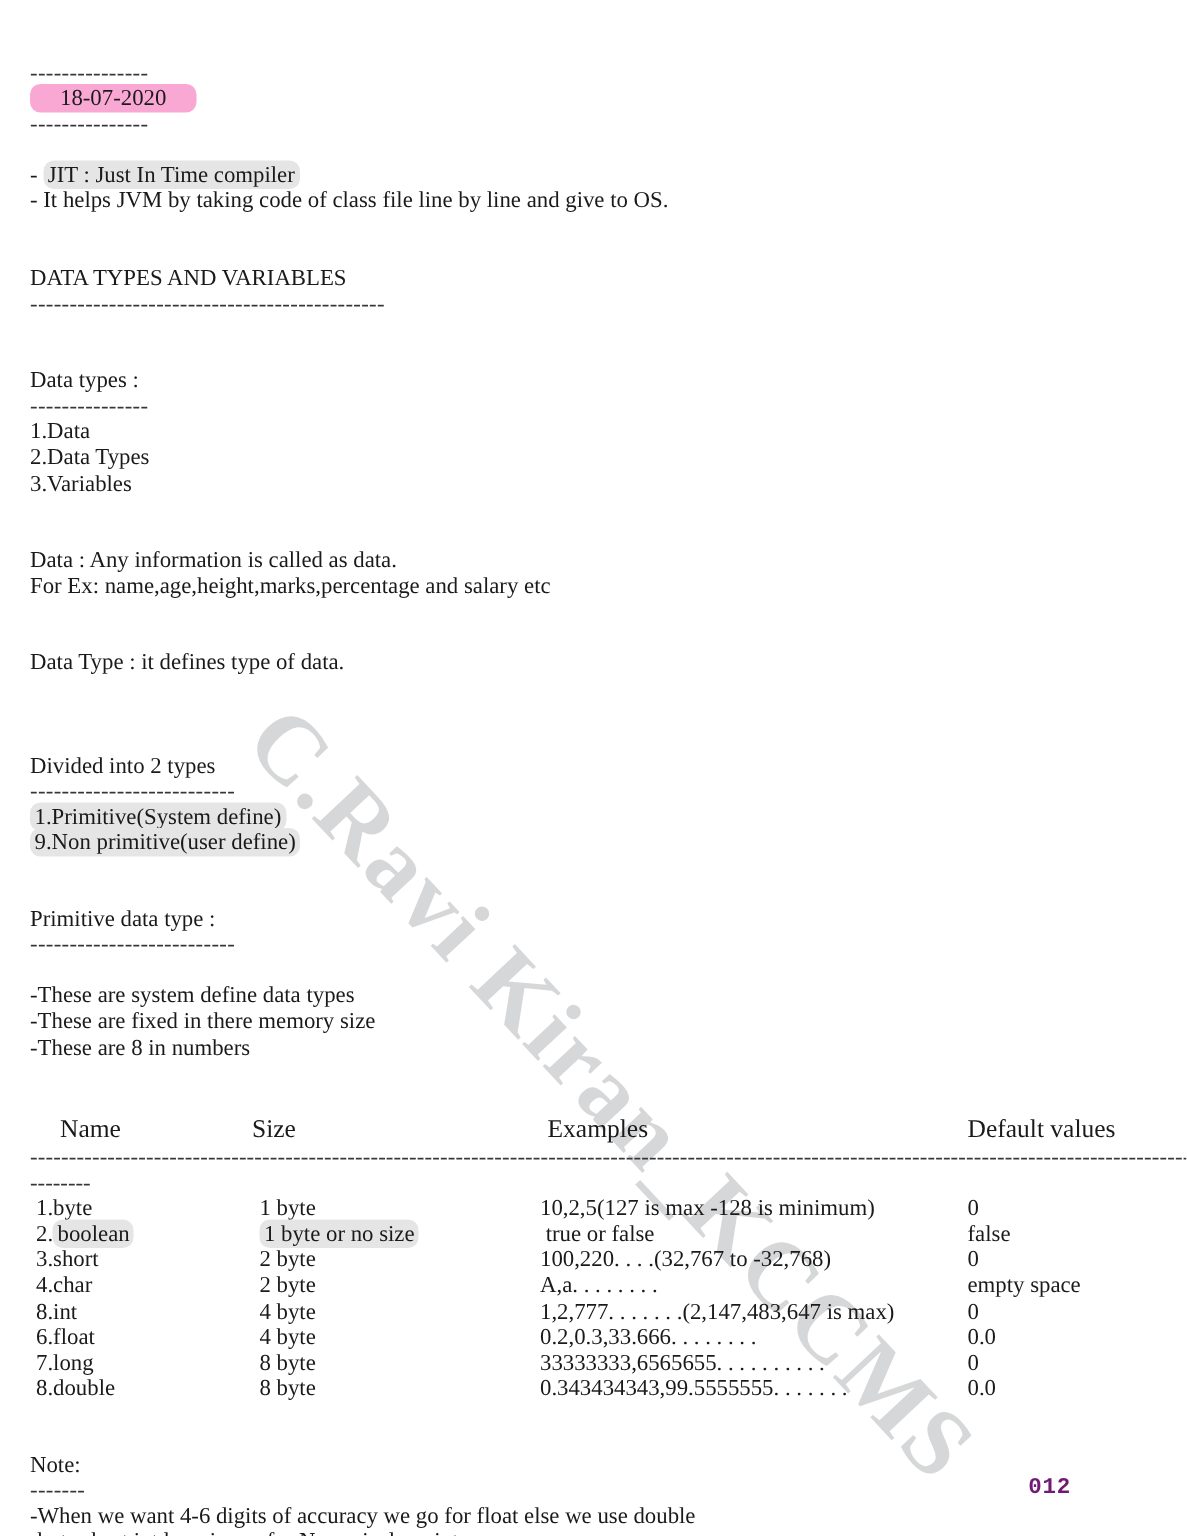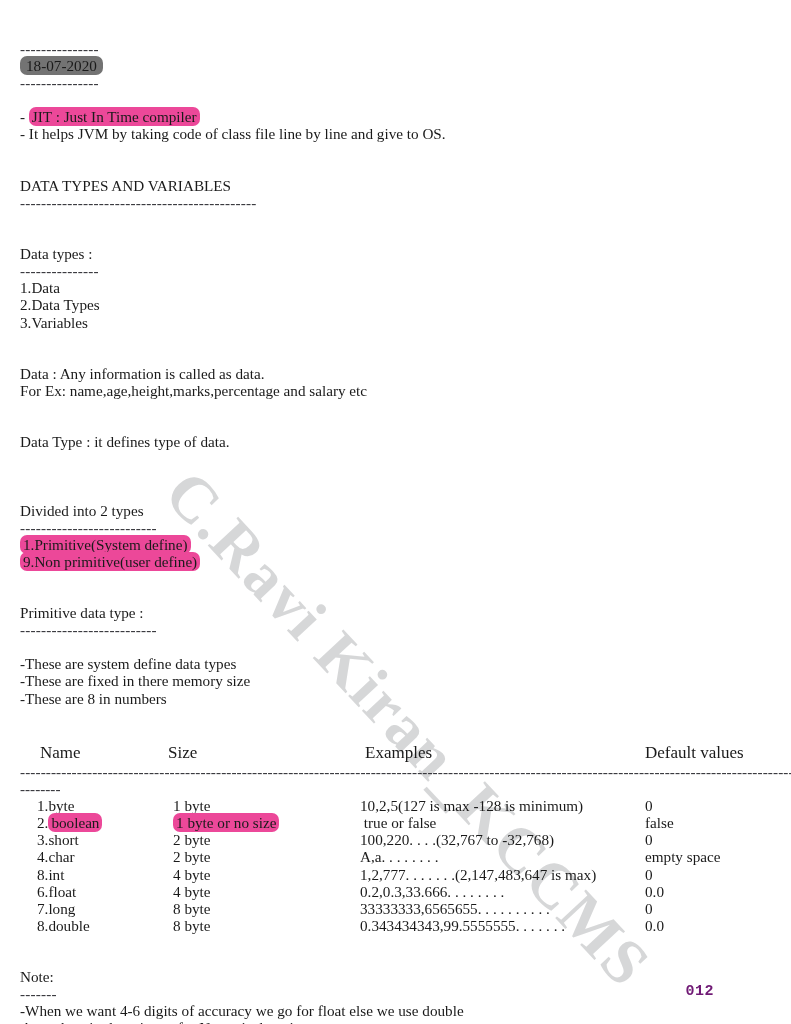--- a/index.html
+++ b/index.html
@@ -67,30 +67,30 @@
   }
   .blank { min-height: 17.1px; }
   .rule {
     font-size: 15.2px;
     line-height: 17.1px;
     letter-spacing: 0.2px;
     white-space: pre;
     color: #35353a;
   }
   .hl-yellow {
-    background: #ec4899;
+    background: #e5e5e5;
     border-radius: 7px;
     padding: 1px 3px;
     box-decoration-break: clone;
     -webkit-box-decoration-break: clone;
   }
   .hl-green {
-    background: #737373;
+    background: #f9a8d4;
     border-radius: 7px;
-    padding: 1px 6px;
+    padding: 1px 20px;
     box-decoration-break: clone;
     text-align: center;
     -webkit-box-decoration-break: clone;
   }
 
   
   #table-block {
     position: relative;
     margin-top: 3px;
   }
@@ -98,21 +98,21 @@
     position: relative;
     height: 17.1px;
     font-size: 15.2px;
     line-height: 17.1px;
   }
   .trow > span {
     position: absolute;
     white-space: pre;
     top: 0;
   }
-  .c-name  { left: 17px;   }
+  .c-name  { left: 4px;   }
   .c-size  { left: 153px; }
   .c-ex    { left: 340px; }
   .c-def   { left: 625px; }
   .thead .c-name { left: 20px; }
   .thead .c-size { left: 148px; }
   .thead .c-ex   { left: 345px; }
   .thead .c-def  { left: 625px; }
   .thead span { font-size: 17px; }
 
   .tbl-rule {

